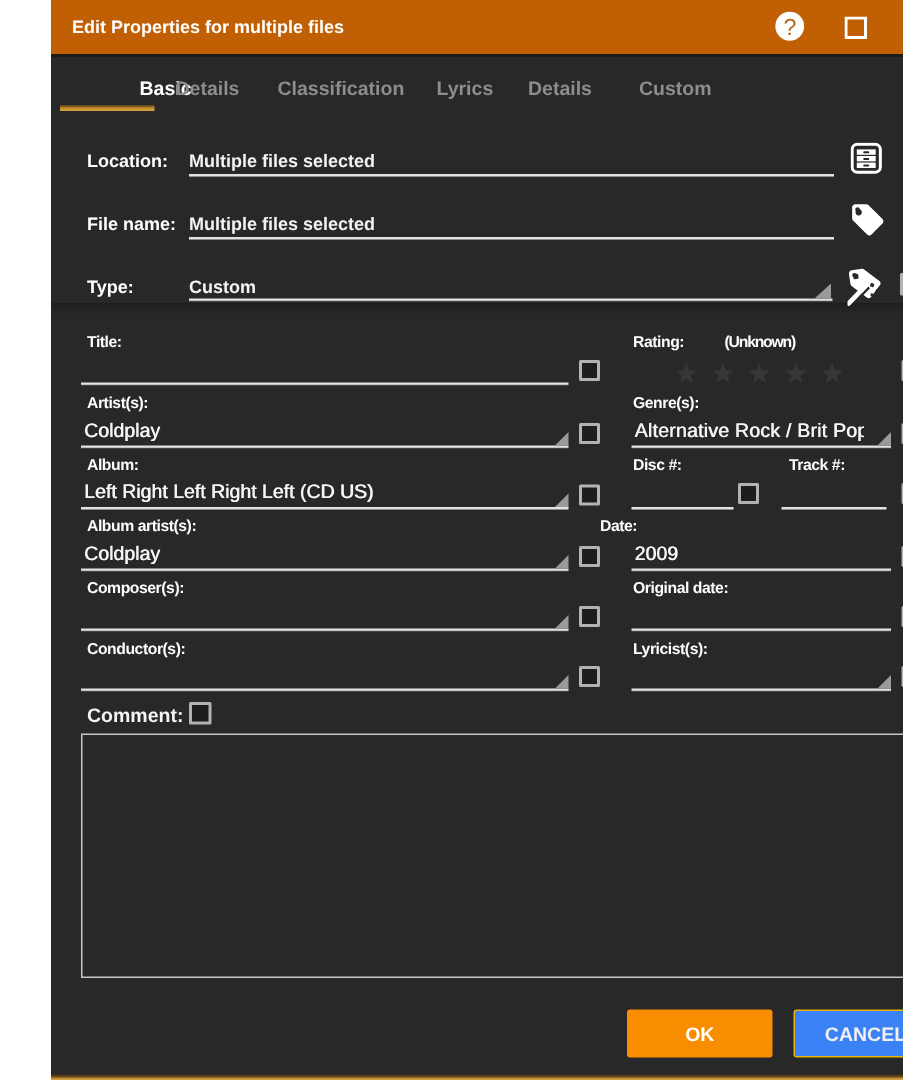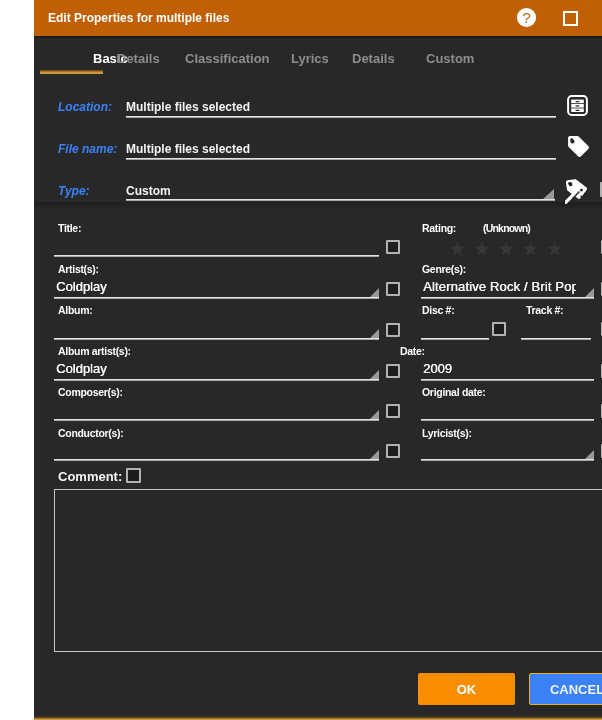--- a/index.html
+++ b/index.html
@@ -7,21 +7,21 @@
 #app{position:relative;width:602px;height:720px;background:#292828;overflow:hidden;margin-left:34px;}
 .abs{position:absolute;}
 
 #titlebar{left:0;top:0;width:602px;height:36px;background:#c05f04;}
 #titletext{left:14px;top:10.5px;font-size:12px;font-weight:bold;color:#fff;}
 
 .tab{top:51px;font-size:13px;font-weight:bold;color:#8d8d8d;}
 .tab.active{color:#fff;padding-left:37px;}
 #tabline{left:6px;top:70px;width:63px;height:4px;background:linear-gradient(180deg,#53391a,#c8922f 55%,#d8a13c);}
 
-.lb2{font-size:12px;font-weight:bold;color:#3b82f6;font-style:italic;}
+.lb2{font-size:12px;font-weight:bold;color:#ffffff;}
 .val2{font-size:12px;font-weight:bold;color:#f3f3f3;}
 .ul{height:2px;background:linear-gradient(180deg,#e2e2e2 0 55%,#5d5d5d);}
 
 .lb{font-size:10.5px;font-weight:bold;letter-spacing:-0.3px;color:#fdfdfd;}
 .val{font-size:13px;color:#f5f5f5;white-space:nowrap;overflow:hidden;text-shadow:0.4px 0 0 currentColor;}
 .cb{width:10px;height:10px;border:2px solid #b2b2b2;border-radius:1px;background:#1e1d1d;}
 .tri{width:0;height:0;border-left:9px solid transparent;border-bottom:9px solid #9a9a9a;}
 
 #commentbox{left:19.5px;top:488.5px;width:561px;height:161px;border:1.5px solid #c6c6c6;background:#292828;}
 
@@ -117,20 +117,21 @@
   <div class="abs ul" style="left:20px;top:297px;width:325px"></div>
   <div class="abs tri" style="left:336px;top:288px"></div>
   <div class="abs cb" style="left:352px;top:282px"></div>
   <div class="abs lb" style="left:388px;top:262.5px">Genre(s):</div>
   <div class="abs val" style="left:389px;top:279px;width:152.5px;letter-spacing:0.15px">Alternative Rock / Brit Pop;</div>
   <div class="abs ul" style="left:387px;top:297px;width:173px"></div>
   <div class="abs tri" style="left:551px;top:288px"></div>
   <div class="abs cb" style="left:567px;top:282px"></div>
 
   <div class="abs lb" style="left:24px;top:303.5px">Album:</div>
+  <div class="abs val" style="left:22px;top:319.5px">Left Right Left Right Left (CD US)</div>
   <div class="abs ul" style="left:20px;top:338px;width:325px"></div>
   <div class="abs tri" style="left:336px;top:329px"></div>
   <div class="abs cb" style="left:352px;top:323px"></div>
   <div class="abs lb" style="left:388px;top:303.5px">Disc #:</div>
   <div class="abs ul" style="left:387px;top:338px;width:68px"></div>
   <div class="abs cb" style="left:458px;top:322px"></div>
   <div class="abs lb" style="left:492px;top:303.5px">Track #:</div>
   <div class="abs ul" style="left:487px;top:338px;width:70px"></div>
   <div class="abs cb" style="left:567px;top:322px"></div>
 

